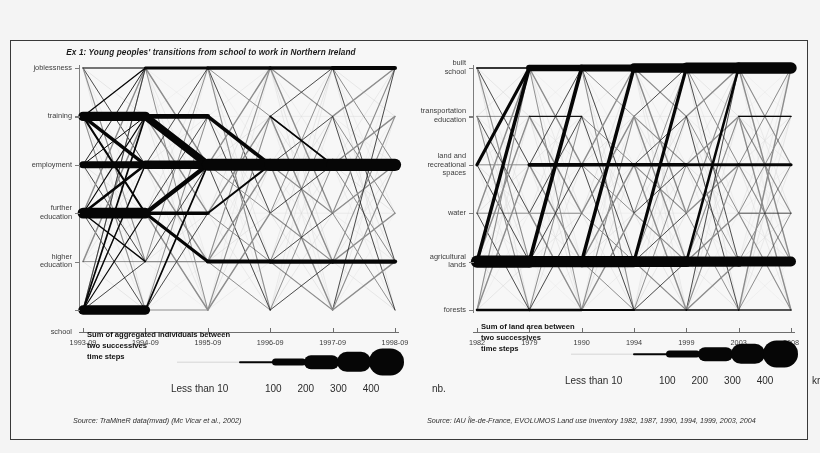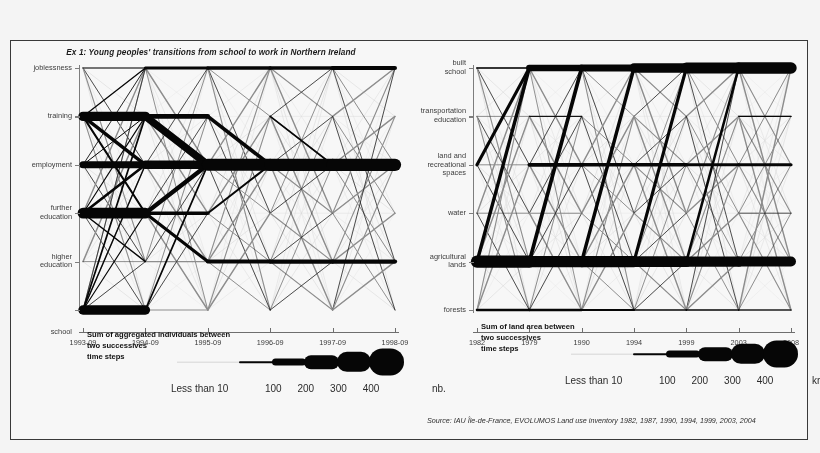--- a/index.html
+++ b/index.html
@@ -423,20 +423,21 @@
           <div class="legend-bar" style="left: 192.4px; width: 34.6px; height: 27.2px;"></div>
           <div class="legend-tick left-align" style="left: -6px;">Less than 10</div>
           <div class="legend-tick" style="left: 96.23px;">100</div>
           <div class="legend-tick" style="left: 128.83px;">200</div>
           <div class="legend-tick" style="left: 161.43px;">300</div>
           <div class="legend-tick" style="left: 194.03px;">400</div>
           <div class="legend-tick left-align" style="left: 241px; margin-left: 14px;">nb.</div>
         </div>
     </div>
 
+    <div class="source" id="source-left">Source: TraMineR data(mvad) (Mc Vicar et al., 2002)</div>
   </div>
 
   <div class="panel" id="panel-right">
 
     <div class="plot" id="plot-right">
       <div class="axis-line"></div>
       <svg class="flowsvg" id="svg-right" viewBox="0 0 322 248" preserveAspectRatio="none">
           <g>
             <line x1="4" y1="3" x2="56.33333333333333" y2="51.400000000000006" stroke="#d9d9d9" stroke-width="0.58" stroke-linecap="round"></line>
             <line x1="4" y1="3" x2="56.33333333333333" y2="99.80000000000001" stroke="#d9d9d9" stroke-width="0.48" stroke-linecap="round"></line>

